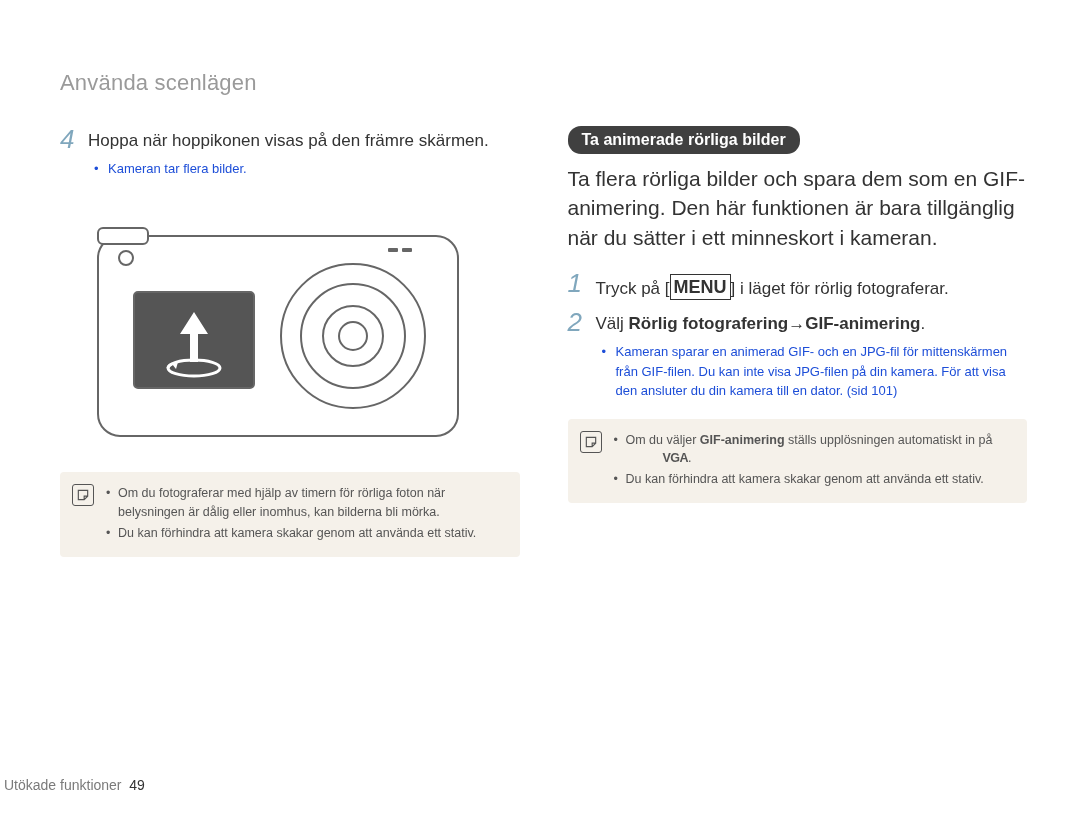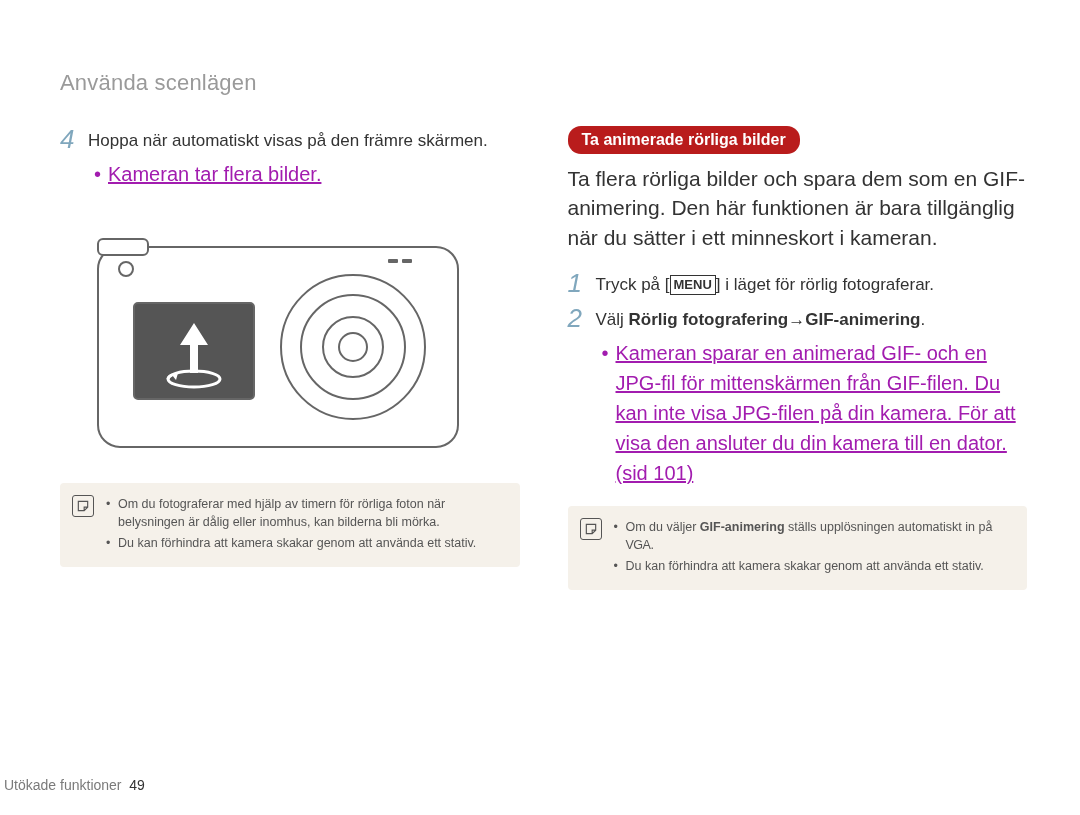--- a/index.html
+++ b/index.html
@@ -6,52 +6,52 @@
   html, body { width: 1080px; height: 815px; background: #fff; font-family: Arial, Helvetica, sans-serif; color: #3a3a3a; }
   .page { width: 1080px; height: 815px; position: relative; padding: 70px 53px 0 60px; }
   .breadcrumb { font-size: 22px; font-weight: 300; color: #9a9a9a; letter-spacing: 0.2px; margin-bottom: 30px; }
   .two-col { display: flex; gap: 48px; }
   .col { flex: 1; }
   .step { display: flex; align-items: flex-start; gap: 10px; margin-bottom: 6px; }
   .step-num { font-size: 26px; font-style: italic; font-weight: 400; color: #80a7bd; line-height: 1; min-width: 18px; }
   .step-text { font-size: 17px; line-height: 1.35; color: #333; padding-top: 4px; }
   .step-text .bold { font-weight: 700; }
   .sub-bullets { margin-left: 34px; margin-top: 4px; margin-bottom: 18px; }
-  .sub-bullets li { font-size: 20px; list-style: none; position: relative; padding-left: 14px; line-height: 1.5; color: #a21caf; text-decoration: underline; }
+  .sub-bullets li { font-size: 13px; list-style: none; position: relative; padding-left: 14px; line-height: 1.5; color: #1d4ed8; }
   .sub-bullets li::before { content: "•"; position: absolute; left: 0; top: 0; }
   .camera-illus { width: 380px; margin: 10px 0 22px 28px; }
   .note-box { background: #f5f1ea; border-radius: 4px; padding: 12px 14px 12px 12px; display: flex; gap: 12px; align-items: flex-start; }
   .note-icon { width: 22px; height: 22px; border: 1.5px solid #555; border-radius: 3px; display: flex; align-items: center; justify-content: center; flex-shrink: 0; }
   .note-icon svg { width: 14px; height: 14px; }
   .note-list { flex: 1; }
   .note-list li { font-size: 12.5px; list-style: none; position: relative; padding-left: 12px; line-height: 1.45; color: #555; margin-bottom: 3px; }
   .note-list li::before { content: "•"; position: absolute; left: 0; }
   .note-list .nb-bold { font-weight: 700; }
-  .pill { display: inline-block; background: #b91c1c; color: #fff; font-size: 16px; font-weight: 600; padding: 5px 14px; border-radius: 13px; margin-bottom: 10px; }
+  .pill { display: inline-block; background: #404040; color: #fff; font-size: 16px; font-weight: 600; padding: 5px 14px; border-radius: 13px; margin-bottom: 10px; }
   .intro { font-size: 21px; line-height: 1.4; color: #333; margin-bottom: 18px; }
-  .menu-box { display: inline-block; border: 1.2px solid #333; padding: 0 3px; font-weight: 700; font-size: 13px; vertical-align: 1px; }
-  .vga-label { font-weight: 400; font-family: "Arial Black", Arial, sans-serif; letter-spacing: -0.5px; }
+  .menu-box { display: inline-block; border: 1.2px solid #333; padding: 0 3px; font-weight: 700; font-size: 18px; vertical-align: 1px; }
+  .vga-label { font-weight: 700; font-family: "Arial Black", Arial, sans-serif; letter-spacing: -0.5px; margin-left: 37px; }
   .arrow { display: inline-block; font-weight: 400; }
   .footer { position: absolute; bottom: 22px; left: 4px; width: 100%; text-align: left; font-size: 14px; color: #7a7a7a; }
   .footer .pnum { color: #333; }
 </style>
 </head>
 <body>
 
 <div class="page">
 
   <div class="breadcrumb">Använda scenlägen</div>
 
   <div class="two-col">
 
     <div class="col">
 
       <div class="step">
         <div class="step-num">4</div>
-        <div class="step-text">Hoppa när automatiskt visas på den främre skärmen.</div>
+        <div class="step-text">Hoppa när hoppikonen visas på den främre skärmen.</div>
       </div>
       <ul class="sub-bullets">
         <li>Kameran tar flera bilder.</li>
       </ul>
 
       
       <svg class="camera-illus" viewBox="0 0 380 240">
         <rect x="10" y="30" width="360" height="200" rx="22" fill="#fff" stroke="#666" stroke-width="2"></rect>
         <rect x="10" y="22" width="50" height="16" rx="5" fill="#fff" stroke="#666" stroke-width="2"></rect>
         <circle cx="38" cy="52" r="7" fill="none" stroke="#666" stroke-width="2"></circle>

